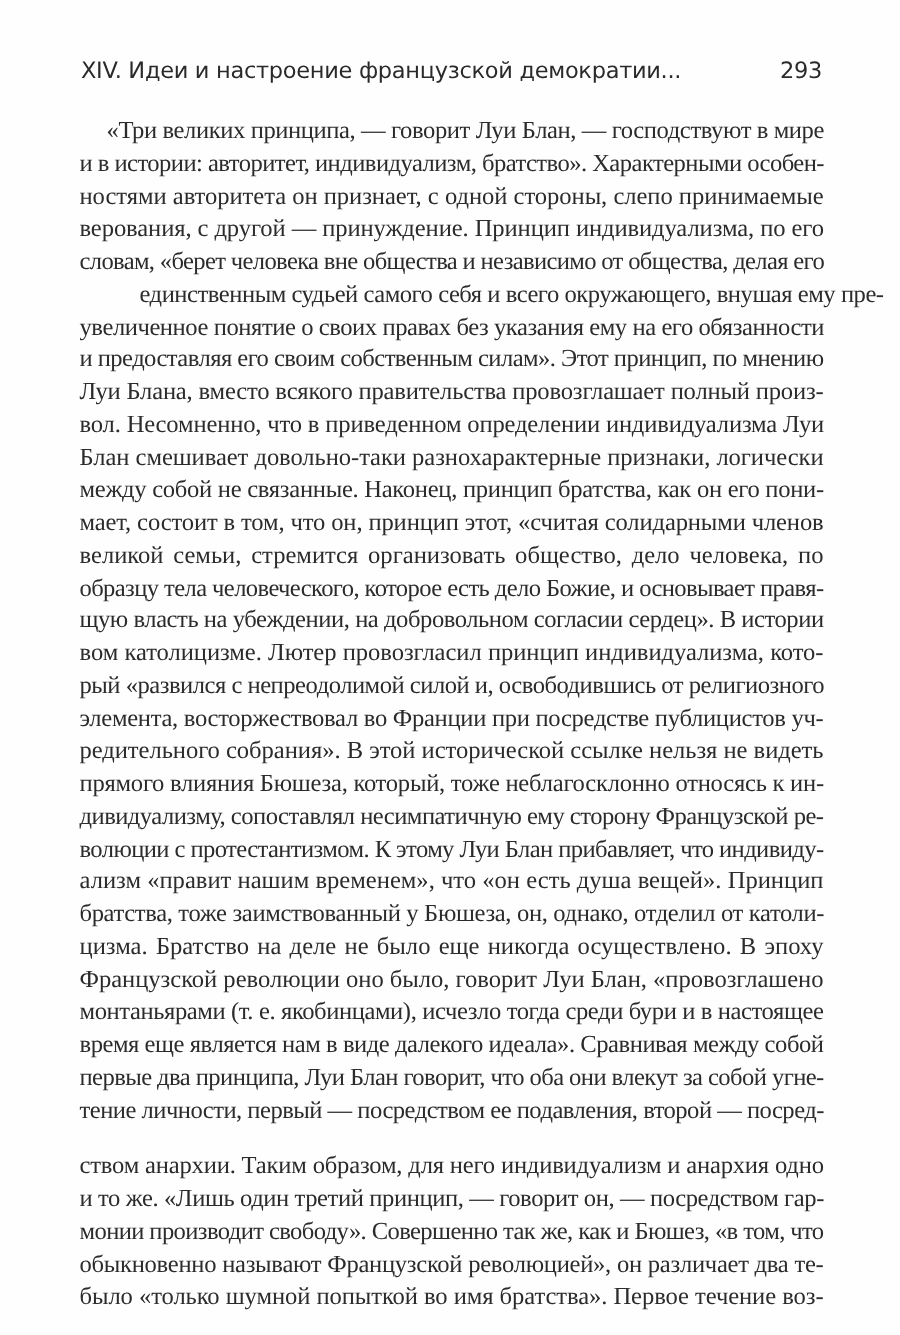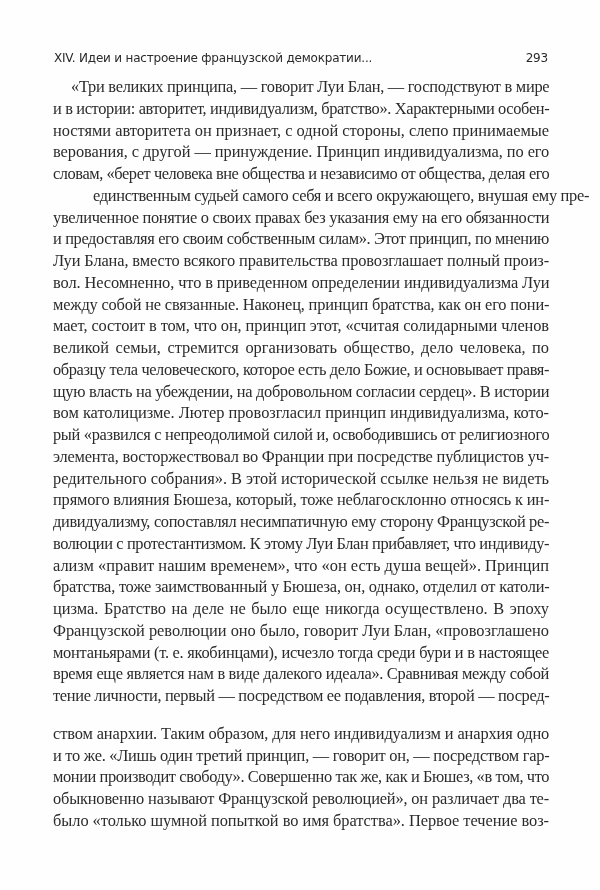--- a/index.html
+++ b/index.html
@@ -1,20 +1,20 @@
 <!DOCTYPE html>
 <html><head>
 <meta charset="utf-8">
 <style>
   html, body { margin: 0; padding: 0; background: #ffffff; }
   body { width: 600px; height: 890px; position: relative; overflow: hidden; }
   .page { position: absolute; left: 0; top: 0; width: 600px; height: 890px; background: #fefefe; }
   .running-head {
-    position: absolute; left: 54px; top: 51px; width: 494px; height: 18px;
-    font-family: "DejaVu Sans", sans-serif; font-size: 12px; color: #2a2a2a;
+    position: absolute; left: 54px; top: 38px; width: 494px; height: 18px;
+    font-family: "DejaVu Sans", sans-serif; font-size: 15px; color: #2a2a2a;
     letter-spacing: -0.2px;
   }
   .running-head .title { position: absolute; left: 0; top: 0; white-space: nowrap; }
   .running-head .pageno { position: absolute; right: 0; top: 0; }
   .body-text {
     position: absolute; left: 53px; top: 76px; width: 496px;
     font-family: "Liberation Serif", serif; font-size: 16.4px; color: #2b2b2b;
     line-height: 21.75px;
   }
   .line { display: block; white-space: nowrap; text-align: justify; text-align-last: justify; height: 21.75px; overflow: visible; }
@@ -33,38 +33,40 @@
     <span class="line indent" style="display: block; width: auto; letter-spacing: -0.265625px;">«Три великих принципа, — говорит Луи Блан, — господствуют в мире</span>
     <span class="line" style="display: block; width: auto; letter-spacing: -0.357143px;">и в истории: авторитет, индивидуализм, братство». Характерными особен-</span>
     <span class="line" style="display: block; width: auto; letter-spacing: -0.030303px;">ностями авторитета он признает, с одной стороны, слепо принимаемые</span>
     <span class="line" style="display: block; width: auto; letter-spacing: -0.0615385px;">верования, с другой — принуждение. Принцип индивидуализма, по его</span>
     <span class="line" style="display: block; width: auto; letter-spacing: -0.430556px;">словам, «берет человека вне общества и независимо от общества, делая его</span>
     <span class="line" style="display: block; width: auto; letter-spacing: -0.308824px; margin-left: 40px;">единственным судьей самого себя и всего окружающего, внушая ему пре-</span>
     <span class="line" style="display: block; width: auto; letter-spacing: -0.285714px;">увеличенное понятие о своих правах без указания ему на его обязанности</span>
     <span class="line" style="display: block; width: auto; letter-spacing: -0.367647px;">и предоставляя его своим собственным силам». Этот принцип, по мнению</span>
     <span class="line" style="display: block; width: auto; letter-spacing: -0.119403px;">Луи Блана, вместо всякого правительства провозглашает полный произ-</span>
     <span class="line" style="display: block; width: auto; letter-spacing: -0.107692px;">вол. Несомненно, что в приведенном определении индивидуализма Луи</span>
+    <span class="line" style="display: block; width: auto; letter-spacing: -0.0461538px;">Блан смешивает довольно-таки разнохарактерные признаки, логически</span>
     <span class="line" style="display: block; width: auto; letter-spacing: -0.188406px;">между собой не связанные. Наконец, принцип братства, как он его пони-</span>
     <span class="line" style="display: block; width: auto; letter-spacing: -0.0869565px;">мает, состоит в том, что он, принцип этот, «считая солидарными членов</span>
     <span class="line" style="display: block; width: auto;">великой семьи, стремится организовать общество, дело человека, по</span>
     <span class="line" style="display: block; width: auto; letter-spacing: -0.402778px;">образцу тела человеческого, которое есть дело Божие, и основывает правя-</span>
     <span class="line" style="display: block; width: auto; letter-spacing: -0.294118px;">щую власть на убеждении, на добровольном согласии сердец». В истории</span>
     <span class="line" style="display: block; width: auto; letter-spacing: -0.0307692px;">вом католицизме. Лютер провозгласил принцип индивидуализма, кото-</span>
     <span class="line" style="display: block; width: auto; letter-spacing: -0.323529px;">рый «развился с непреодолимой силой и, освободившись от религиозного</span>
     <span class="line" style="display: block; width: auto; letter-spacing: -0.19403px;">элемента, восторжествовал во Франции при посредстве публицистов уч-</span>
     <span class="line" style="display: block; width: auto; letter-spacing: -0.0298507px;">редительного собрания». В этой исторической ссылке нельзя не видеть</span>
     <span class="line" style="display: block; width: auto; letter-spacing: -0.164179px;">прямого влияния Бюшеза, который, тоже неблагосклонно относясь к ин-</span>
     <span class="line" style="display: block; width: auto; letter-spacing: -0.343284px;">дивидуализму, сопоставлял несимпатичную ему сторону Французской ре-</span>
     <span class="line" style="display: block; width: auto; letter-spacing: -0.391304px;">волюции с протестантизмом. К этому Луи Блан прибавляет, что индивиду-</span>
     <span class="line" style="display: block; width: auto;">ализм «правит нашим временем», что «он есть душа вещей». Принцип</span>
     <span class="line" style="display: block; width: auto; letter-spacing: -0.228571px;">братства, тоже заимствованный у Бюшеза, он, однако, отделил от католи-</span>
     <span class="line" style="display: block; width: auto;">цизма. Братство на деле не было еще никогда осуществлено. В эпоху</span>
     <span class="line" style="display: block; width: auto; letter-spacing: -0.015625px;">Французской революции оно было, говорит Луи Блан, «провозглашено</span>
     <span class="line" style="display: block; width: auto; letter-spacing: -0.267606px;">монтаньярами (т. е. якобинцами), исчезло тогда среди бури и в настоящее</span>
     <span class="line" style="display: block; width: auto; letter-spacing: -0.304348px;">время еще является нам в виде далекого идеала». Сравнивая между собой</span>
+    <span class="line" style="display: block; width: auto; letter-spacing: -0.375px;">первые два принципа, Луи Блан говорит, что оба они влекут за собой угне-</span>
     <span class="line" style="display: block; width: auto; letter-spacing: -0.338235px;">тение личности, первый — посредством ее подавления, второй — посред-</span>
     <span class="line" style="display: block; width: auto; letter-spacing: -0.119403px; margin-top: 16px;">ством анархии. Таким образом, для него индивидуализм и анархия одно</span>
     <span class="line" style="display: block; width: auto; letter-spacing: -0.264706px;">и то же. «Лишь один третий принцип, — говорит он, — посредством гар-</span>
     <span class="line" style="display: block; width: auto; letter-spacing: -0.4px;">монии производит свободу». Совершенно так же, как и Бюшез, «в том, что</span>
     <span class="line" style="display: block; width: auto; letter-spacing: -0.181818px;">обыкновенно называют Французской революцией», он различает два те-</span>
     <span class="line" style="display: block; width: auto; letter-spacing: -0.0454545px;">было «только шумной попыткой во имя братства». Первое течение воз-</span>
 
   </div>
 </div>
 

